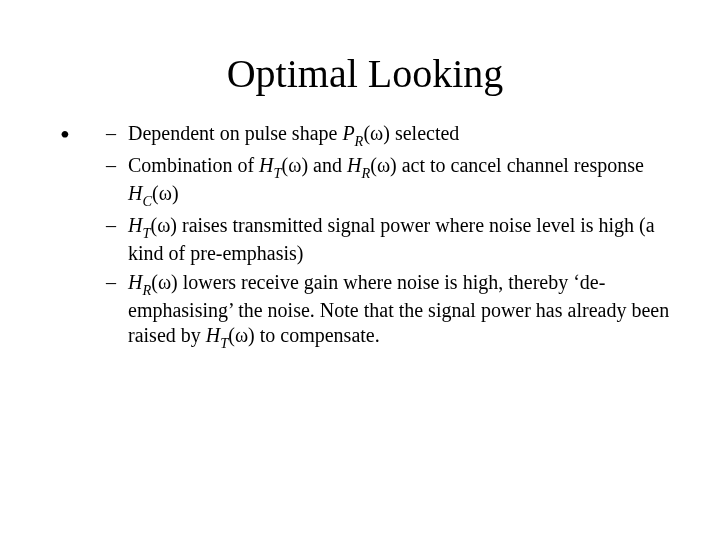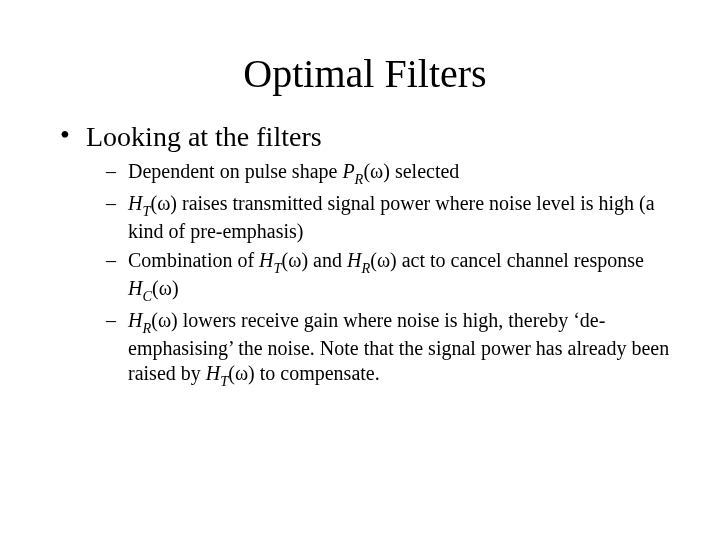--- a/index.html
+++ b/index.html
@@ -61,38 +61,37 @@
     top: 0;
   }
   .mi { font-style: italic; }
   .sub { font-style: italic; font-size: 0.72em; vertical-align: sub; position: relative; top: 0.05em; }
 </style>
 </head>
 <body>
 
 <div class="slide">
 
-  <h1 class="title">Optimal Filters</h1>
+  <h1 class="title">Optimal Looking</h1>
 
   <ul class="level1">
     <li>
-      <span>Looking at the filters</span>
 
       <ul class="level2">
 
         <li>
           <span>Dependent on pulse shape </span><span class="mi">P</span><span class="sub">R</span><span>(</span><span>ω</span><span>) selected</span>
         </li>
 
         <li>
-          <span class="mi">H</span><span class="sub">T</span><span>(</span><span>ω</span><span>) raises transmitted signal power where noise level is high (a kind of pre-emphasis)</span>
+          <span>Combination of </span><span class="mi">H</span><span class="sub">T</span><span>(</span><span>ω</span><span>) and </span><span class="mi">H</span><span class="sub">R</span><span>(</span><span>ω</span><span>) act to cancel channel response </span><span class="mi">H</span><span class="sub">C</span><span>(</span><span>ω</span><span>)</span>
         </li>
 
         <li>
-          <span>Combination of </span><span class="mi">H</span><span class="sub">T</span><span>(</span><span>ω</span><span>) and </span><span class="mi">H</span><span class="sub">R</span><span>(</span><span>ω</span><span>) act to cancel channel response </span><span class="mi">H</span><span class="sub">C</span><span>(</span><span>ω</span><span>)</span>
+          <span class="mi">H</span><span class="sub">T</span><span>(</span><span>ω</span><span>) raises transmitted signal power where noise level is high (a kind of pre-emphasis)</span>
         </li>
 
         <li>
           <span class="mi">H</span><span class="sub">R</span><span>(</span><span>ω</span><span>) lowers receive gain where noise is high, thereby ‘de-emphasising’ the noise. Note that the signal power has already been raised by </span><span class="mi">H</span><span class="sub">T</span><span>(</span><span>ω</span><span>) to compensate.</span>
         </li>
 
       </ul>
     </li>
   </ul>
 

